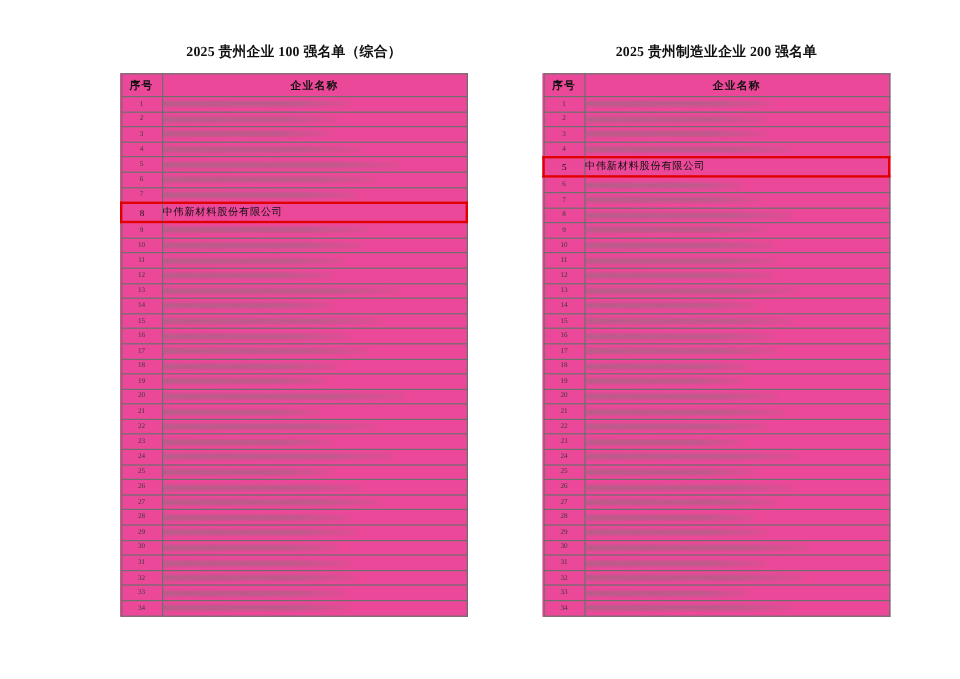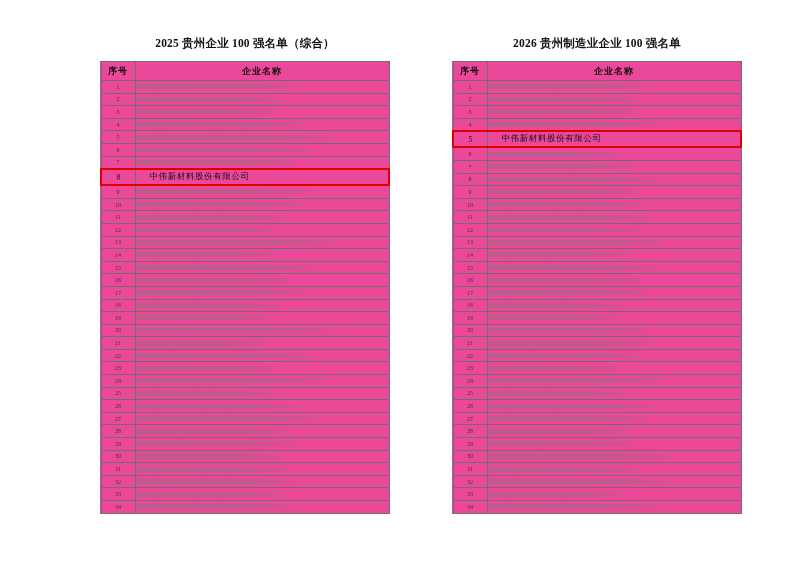--- a/index.html
+++ b/index.html
@@ -95,21 +95,21 @@
     font-size: 7.5px;
     color: #111;
     font-weight: normal;
   }
   tr.highlight td.row-cell-name {
     border-right: 2px solid #e00000 !important;
     font-size: 8.5px;
     color: #111;
     letter-spacing: 0.6px;
     white-space: nowrap;
-    padding-left: 14px;
+    padding-left: 0;
   }
   tr.highlight td.row-cell-name span { font-family: "Liberation Serif", serif; }
 </style>
 </head>
 <body>
 
 <div class="page">
 
   <div class="table-block" id="block-left">
     <div class="doc-title">2025 贵州企业 100 强名单（综合）</div>
@@ -325,21 +325,21 @@
             <td class="row-cell-no">34</td>
             <td class="row-cell-name">
               <span class="blurtext" title="中国振华电子集团有限公司" style="width: 62%;"></span>
             </td>
           </tr>
         </tbody>
     </table>
   </div>
 
   <div class="table-block" id="block-right">
-    <div class="doc-title">2026 贵州制造业企业 100 强名单</div>
+    <div class="doc-title">2025 贵州制造业企业 200 强名单</div>
     <table class="listing">
       <colgroup>
           <col class="col-no">
           <col>
         </colgroup>
       <thead>
         <tr>
           <th class="hdr-no">序号</th>
           <th class="hdr-name">企业名称</th>
         </tr>

